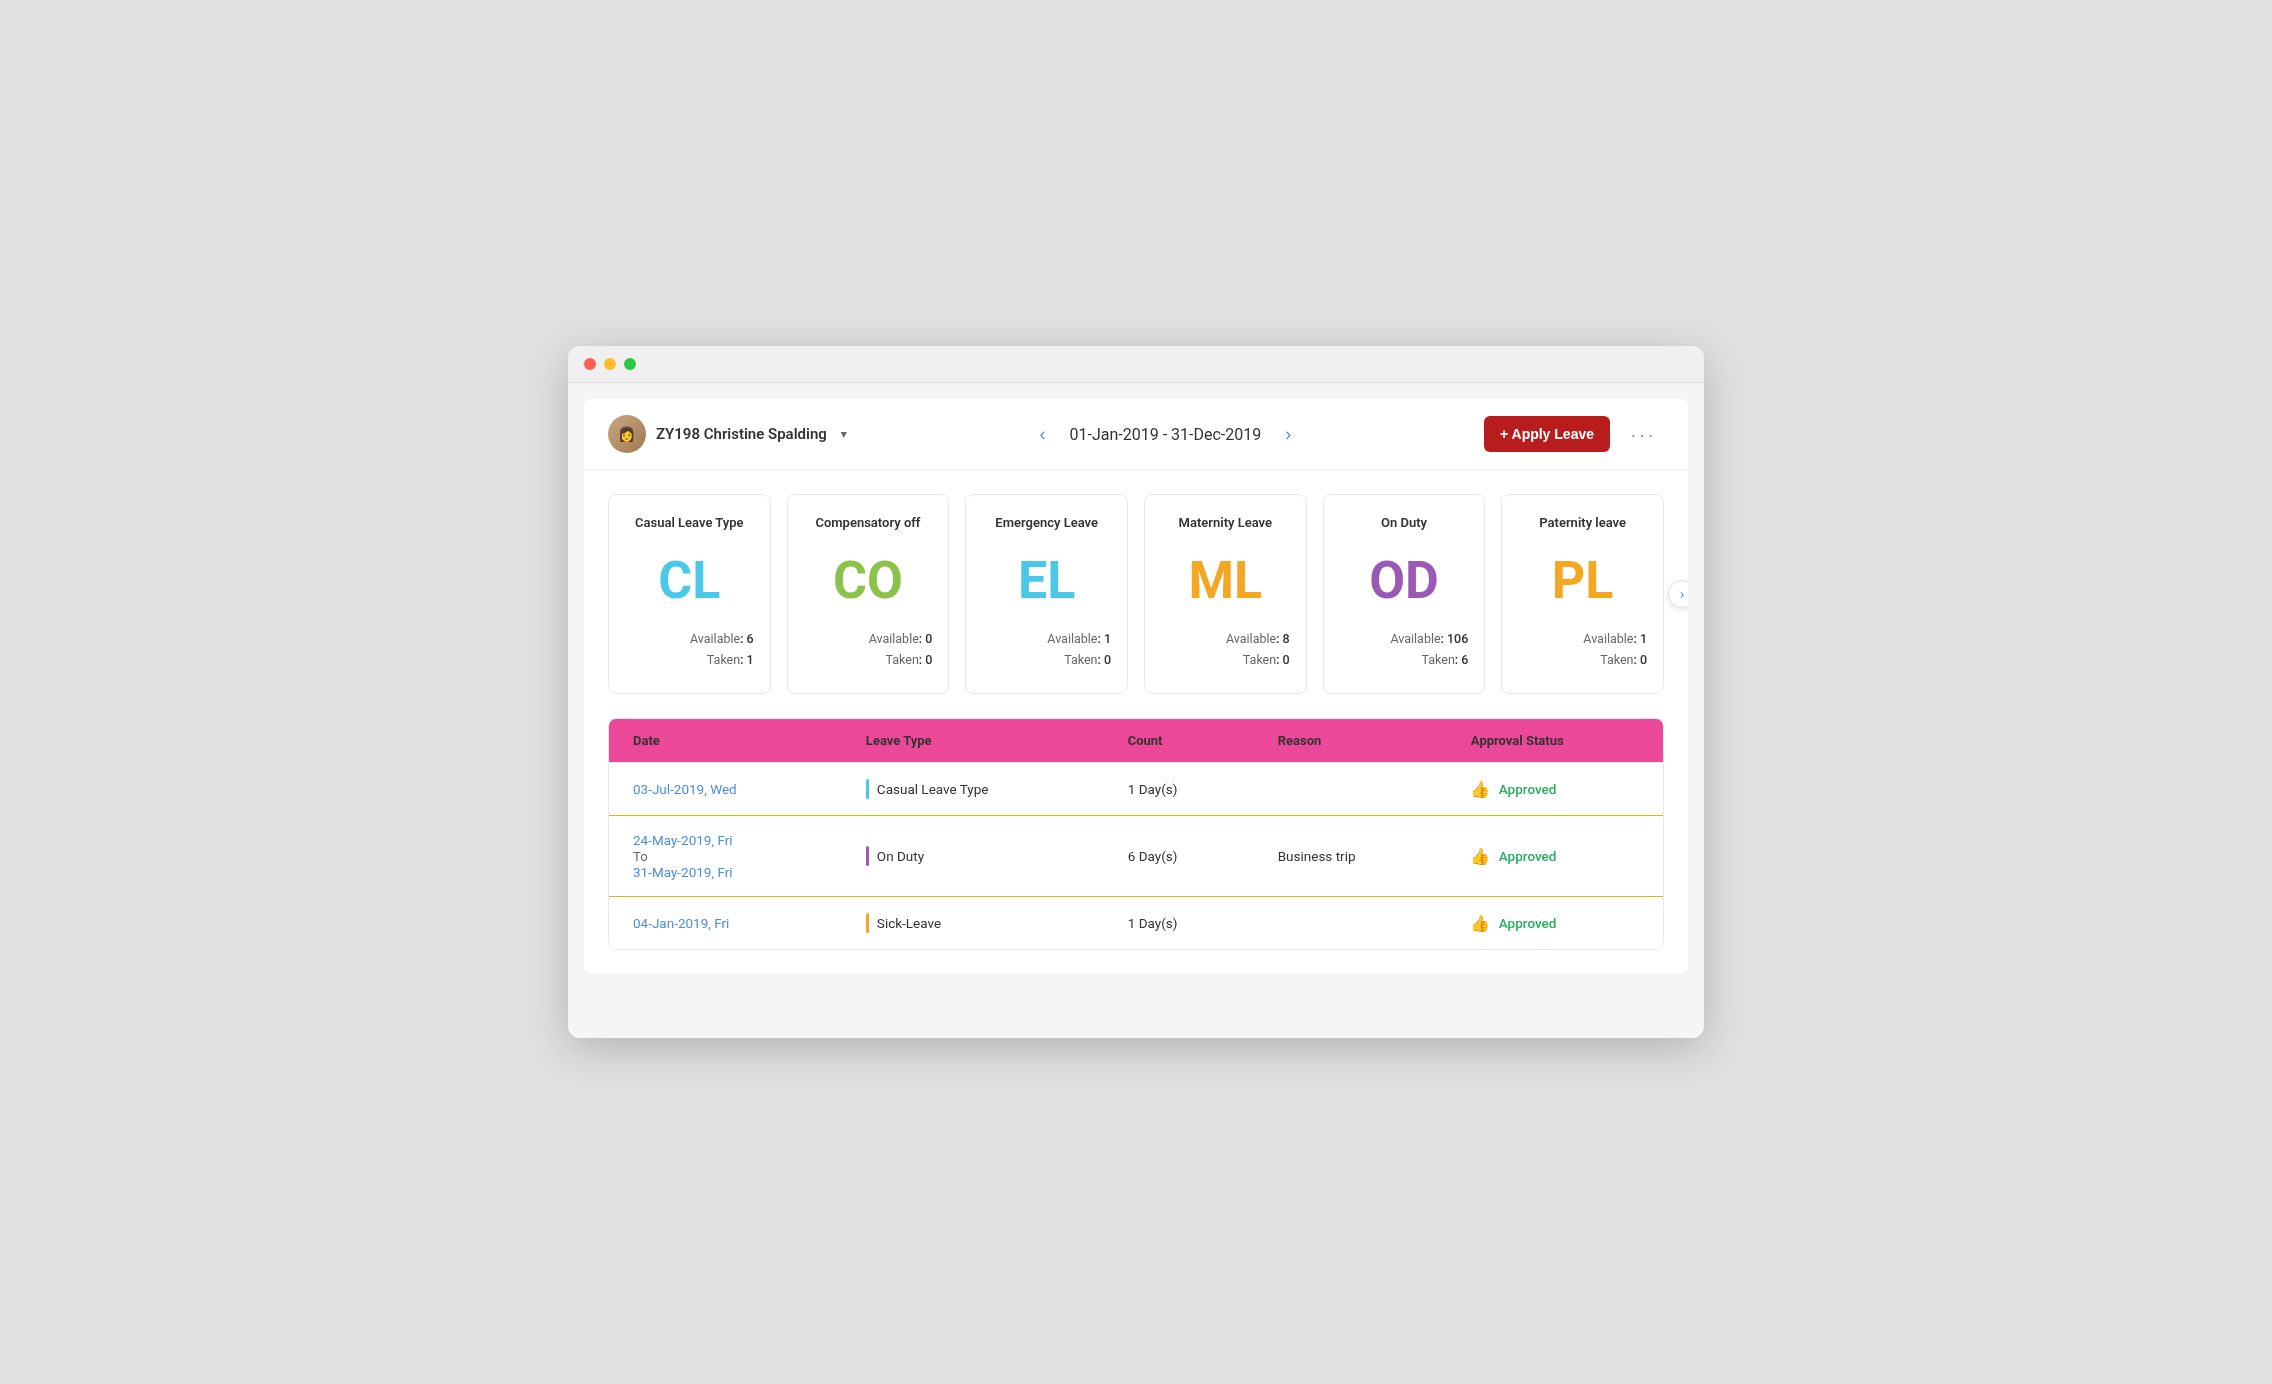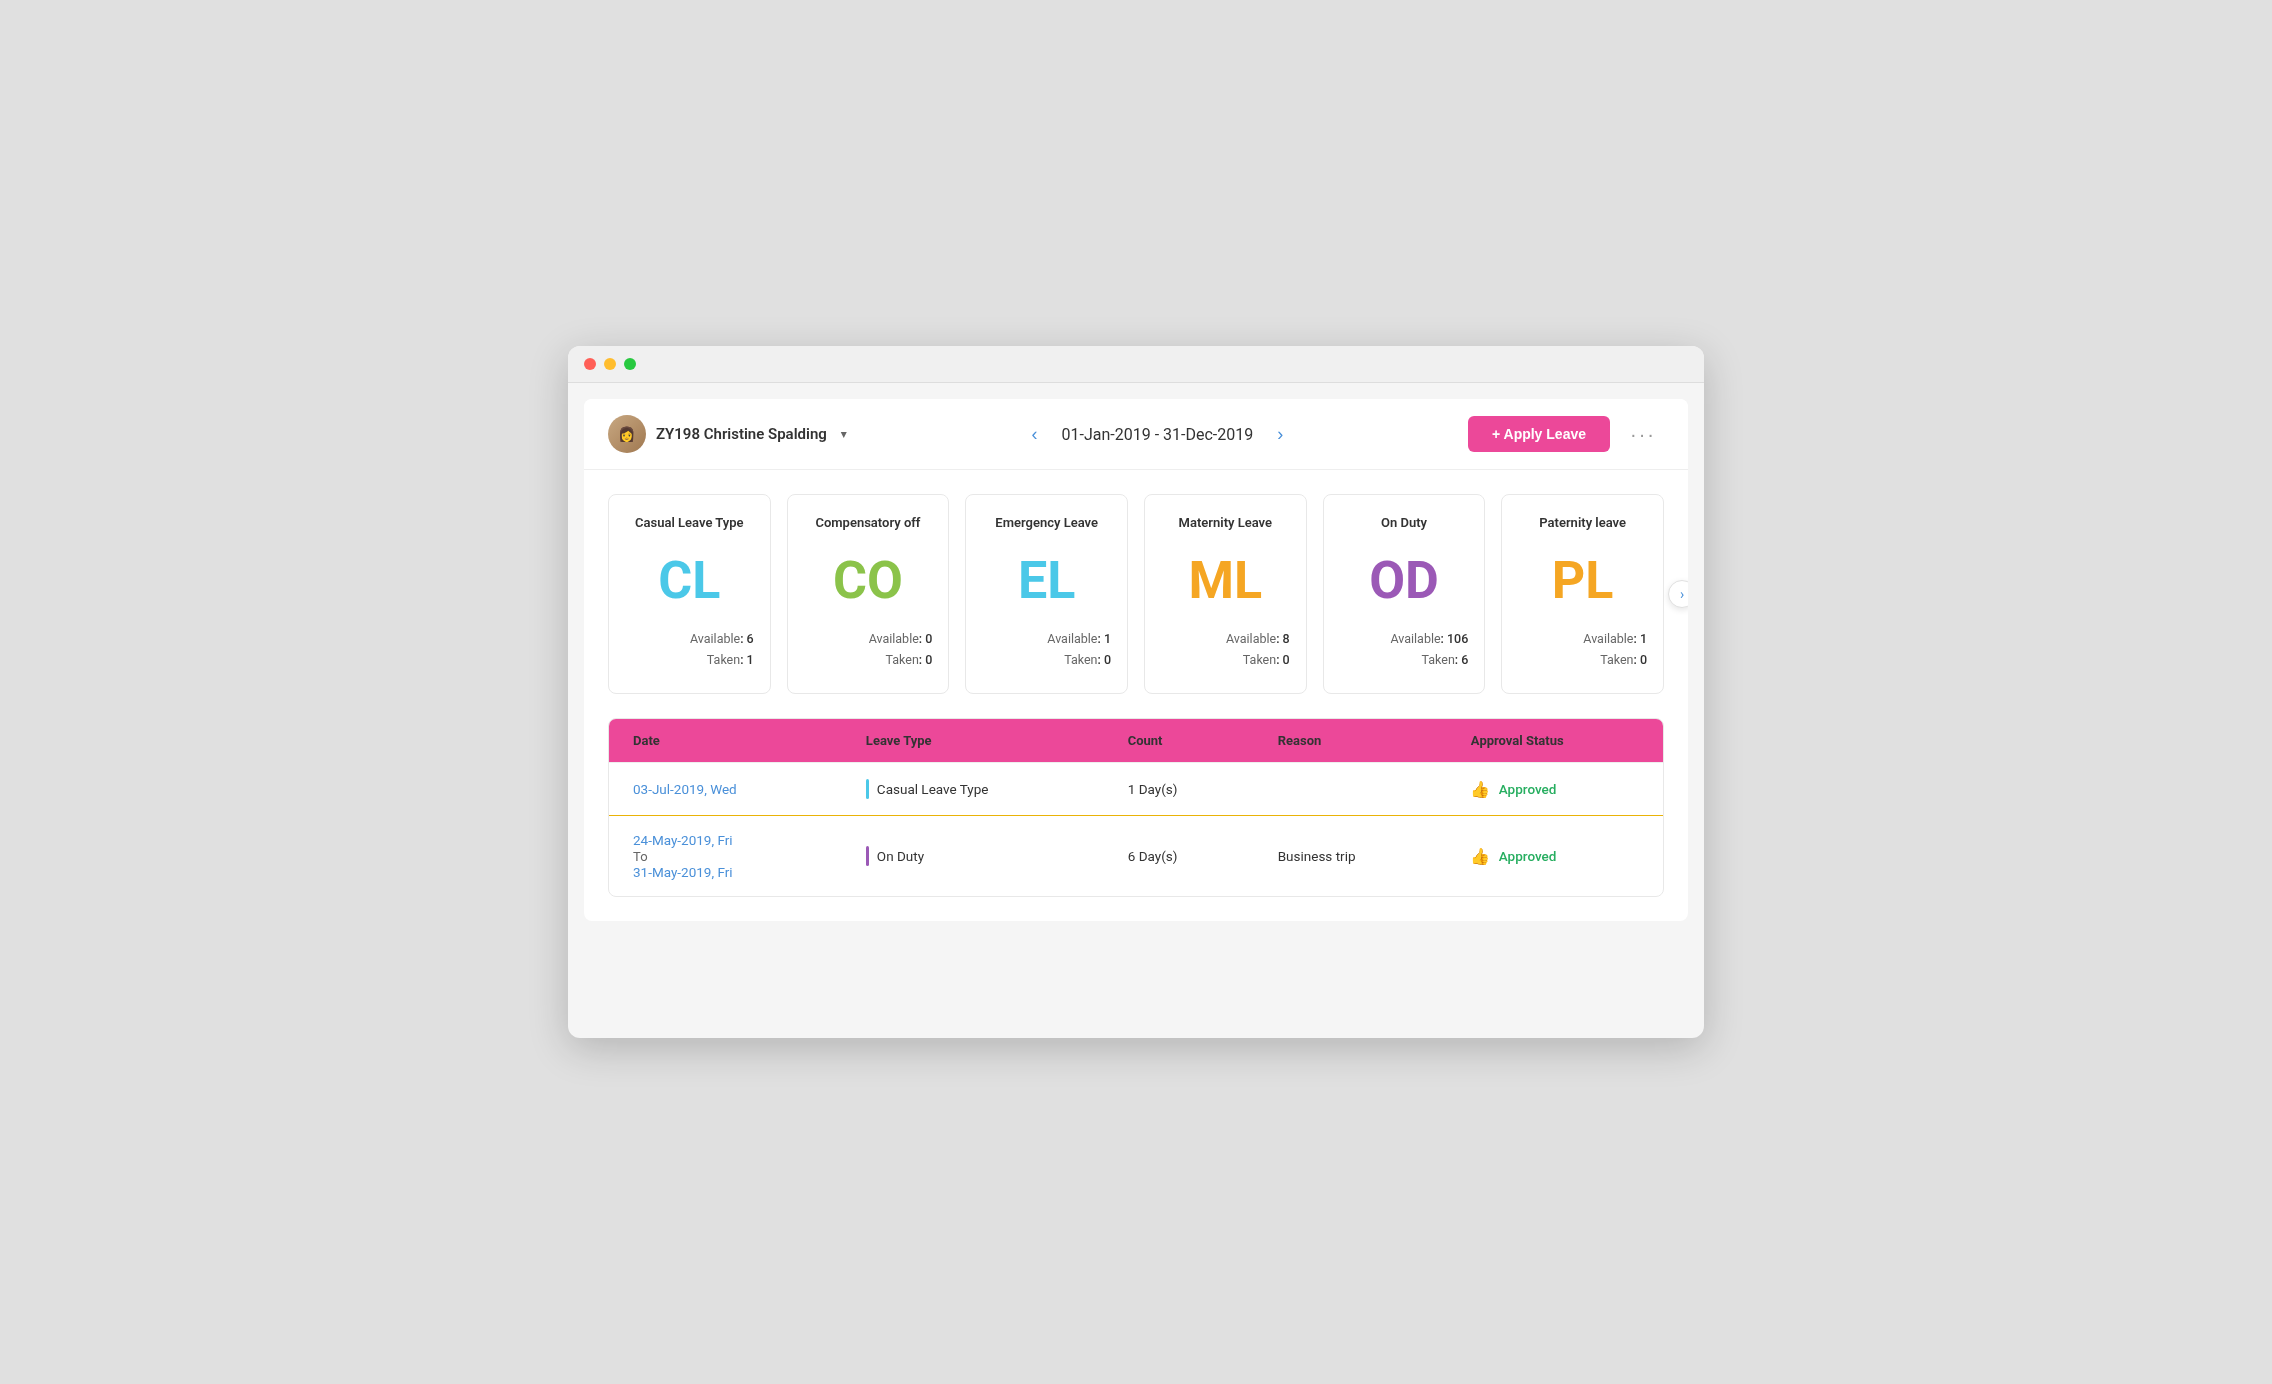--- a/index.html
+++ b/index.html
@@ -93,25 +93,25 @@
       font-size: 16px;
       color: #333;
       font-weight: 400;
     }
     .header-actions {
       display: flex;
       align-items: center;
       gap: 12px;
     }
     .apply-leave-btn {
-      background: #ec4899;
+      background: #b91c1c;
       color: white;
       border: none;
       border-radius: 6px;
-      padding: 10px 24px;
+      padding: 10px 16px;
       font-size: 14px;
       font-weight: 600;
       cursor: pointer;
       display: flex;
       align-items: center;
       gap: 6px;
     }
     .more-btn {
       background: none;
       border: none;
@@ -411,18 +411,37 @@
     </td>
               <td>6 Day(s)</td>
               <td>Business trip</td>
               <td>
       <div class="approval-cell">
         <span class="thumbs-up-icon">👍</span>
         <span style="color:#27ae60">Approved</span>
       </div>
     </td>
             </tr>
+            <tr>
+              <td>
+                <a href="#" class="date-link">04-Jan-2019, Fri</a>
+              </td>
+              <td>
+      <div class="leave-type-cell">
+        <span class="leave-indicator" style="background:#f5a623"></span>
+        <span>Sick-Leave</span>
+      </div>
+    </td>
+              <td>1 Day(s)</td>
+              <td></td>
+              <td>
+      <div class="approval-cell">
+        <span class="thumbs-up-icon">👍</span>
+        <span style="color:#27ae60">Approved</span>
+      </div>
+    </td>
+            </tr>
           </tbody>
       </table>
     </div>
 
   </div>
 </div>
 
 </body></html>

